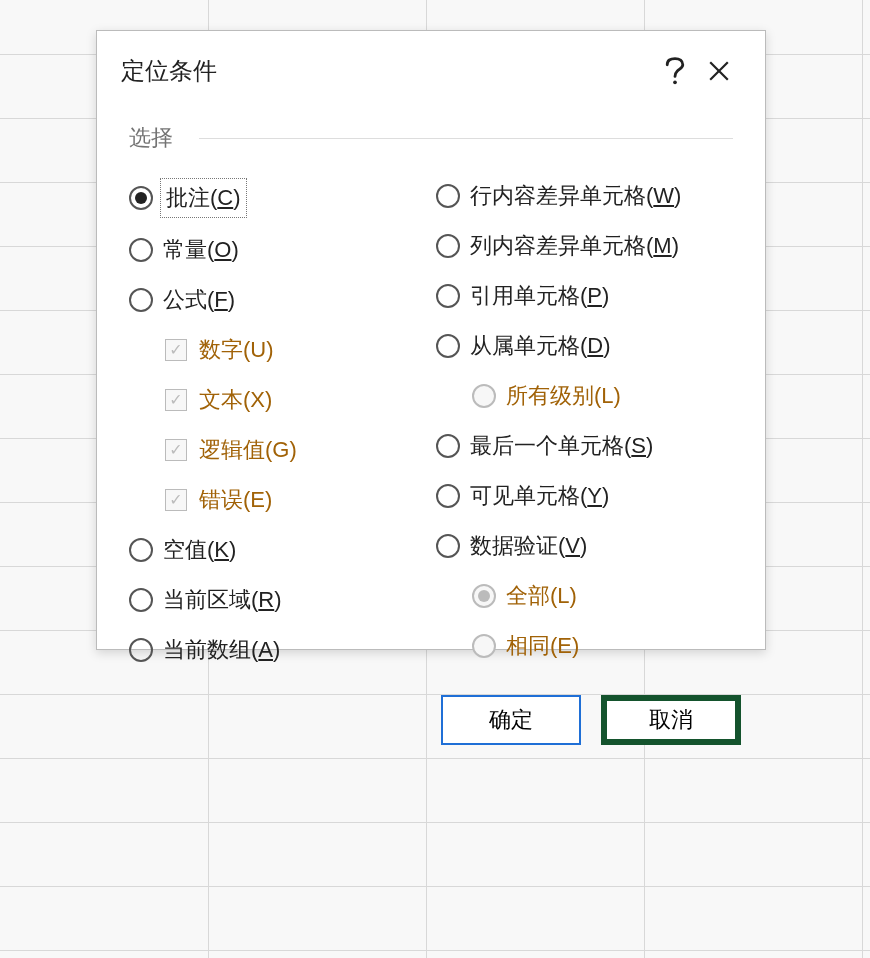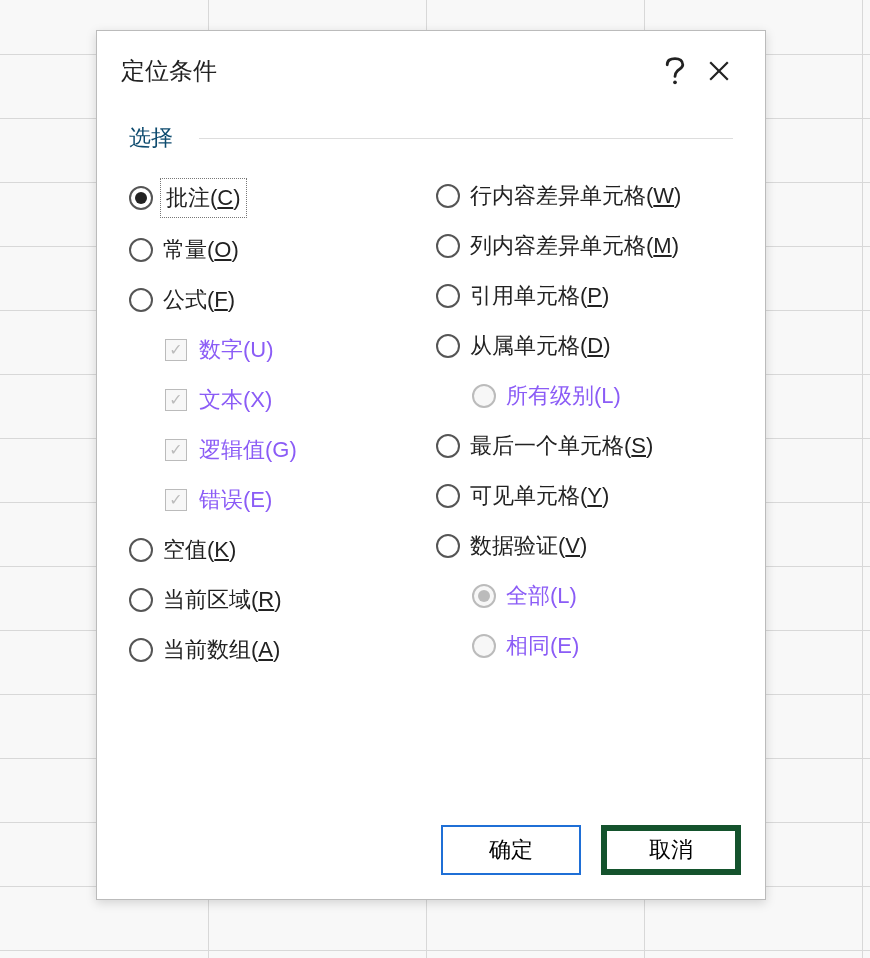--- a/index.html
+++ b/index.html
@@ -16,21 +16,21 @@
       position: absolute; inset: 0;
       background-image:
         linear-gradient(to right, #d8d8d8 1px, transparent 1px),
         linear-gradient(to bottom, #d8d8d8 1px, transparent 1px);
       background-size: 218px 64px;
       background-position: -10px -10px;
     }
     .dialog {
       position: absolute;
       left: 96px; top: 30px;
-      width: 670px; height: 870px;
+      width: 670px; height: 620px;
       background: #fff;
       border: 1px solid #bbb;
       box-shadow: 0 3px 10px rgba(0,0,0,0.15);
       display: flex; flex-direction: column;
     }
     .titlebar {
       display: flex; align-items: center;
       padding: 18px 24px 10px 24px;
     }
     .titlebar .title {
@@ -46,21 +46,21 @@
     }
     .content {
       padding: 20px 32px 0 32px;
       flex: 1;
     }
     .section-label-row {
       display: flex; align-items: center;
       margin-bottom: 18px;
     }
     .section-label {
-      font-size: 22px; color: #0c4a6e;
+      font-size: 22px; color: #737373;
       margin-right: 26px;
     }
     .section-hr {
       flex: 1; height: 0; border-top: 1px solid #ddd;
     }
     .columns {
       display: flex;
     }
     .col { flex: 1; }
     .col:first-child { margin-right: 10px; }
@@ -99,21 +99,21 @@
     }
     .checkbox.disabled { border-color: #bbb; background: #f7f7f7; color:#bbb; }
     .checkbox .check { display:none; font-size:16px; line-height:1; }
     .checkbox.checked .check { display:block; }
     .opt-label {
       font-size: 22px;
       color: #222;
       white-space: nowrap;
       text-align: right;
     }
-    .opt-label.disabled { color: #8b5cf6; }
+    .opt-label.disabled { color: #a16207; }
     .accel { text-decoration: underline; }
     .focus-outline {
       outline: 1px dotted #777;
       outline-offset: 2px;
       padding: 2px 3px;
     }
     .buttons {
       display: flex; justify-content: flex-end;
       gap: 20px;
       padding: 20px 24px 24px 24px;

